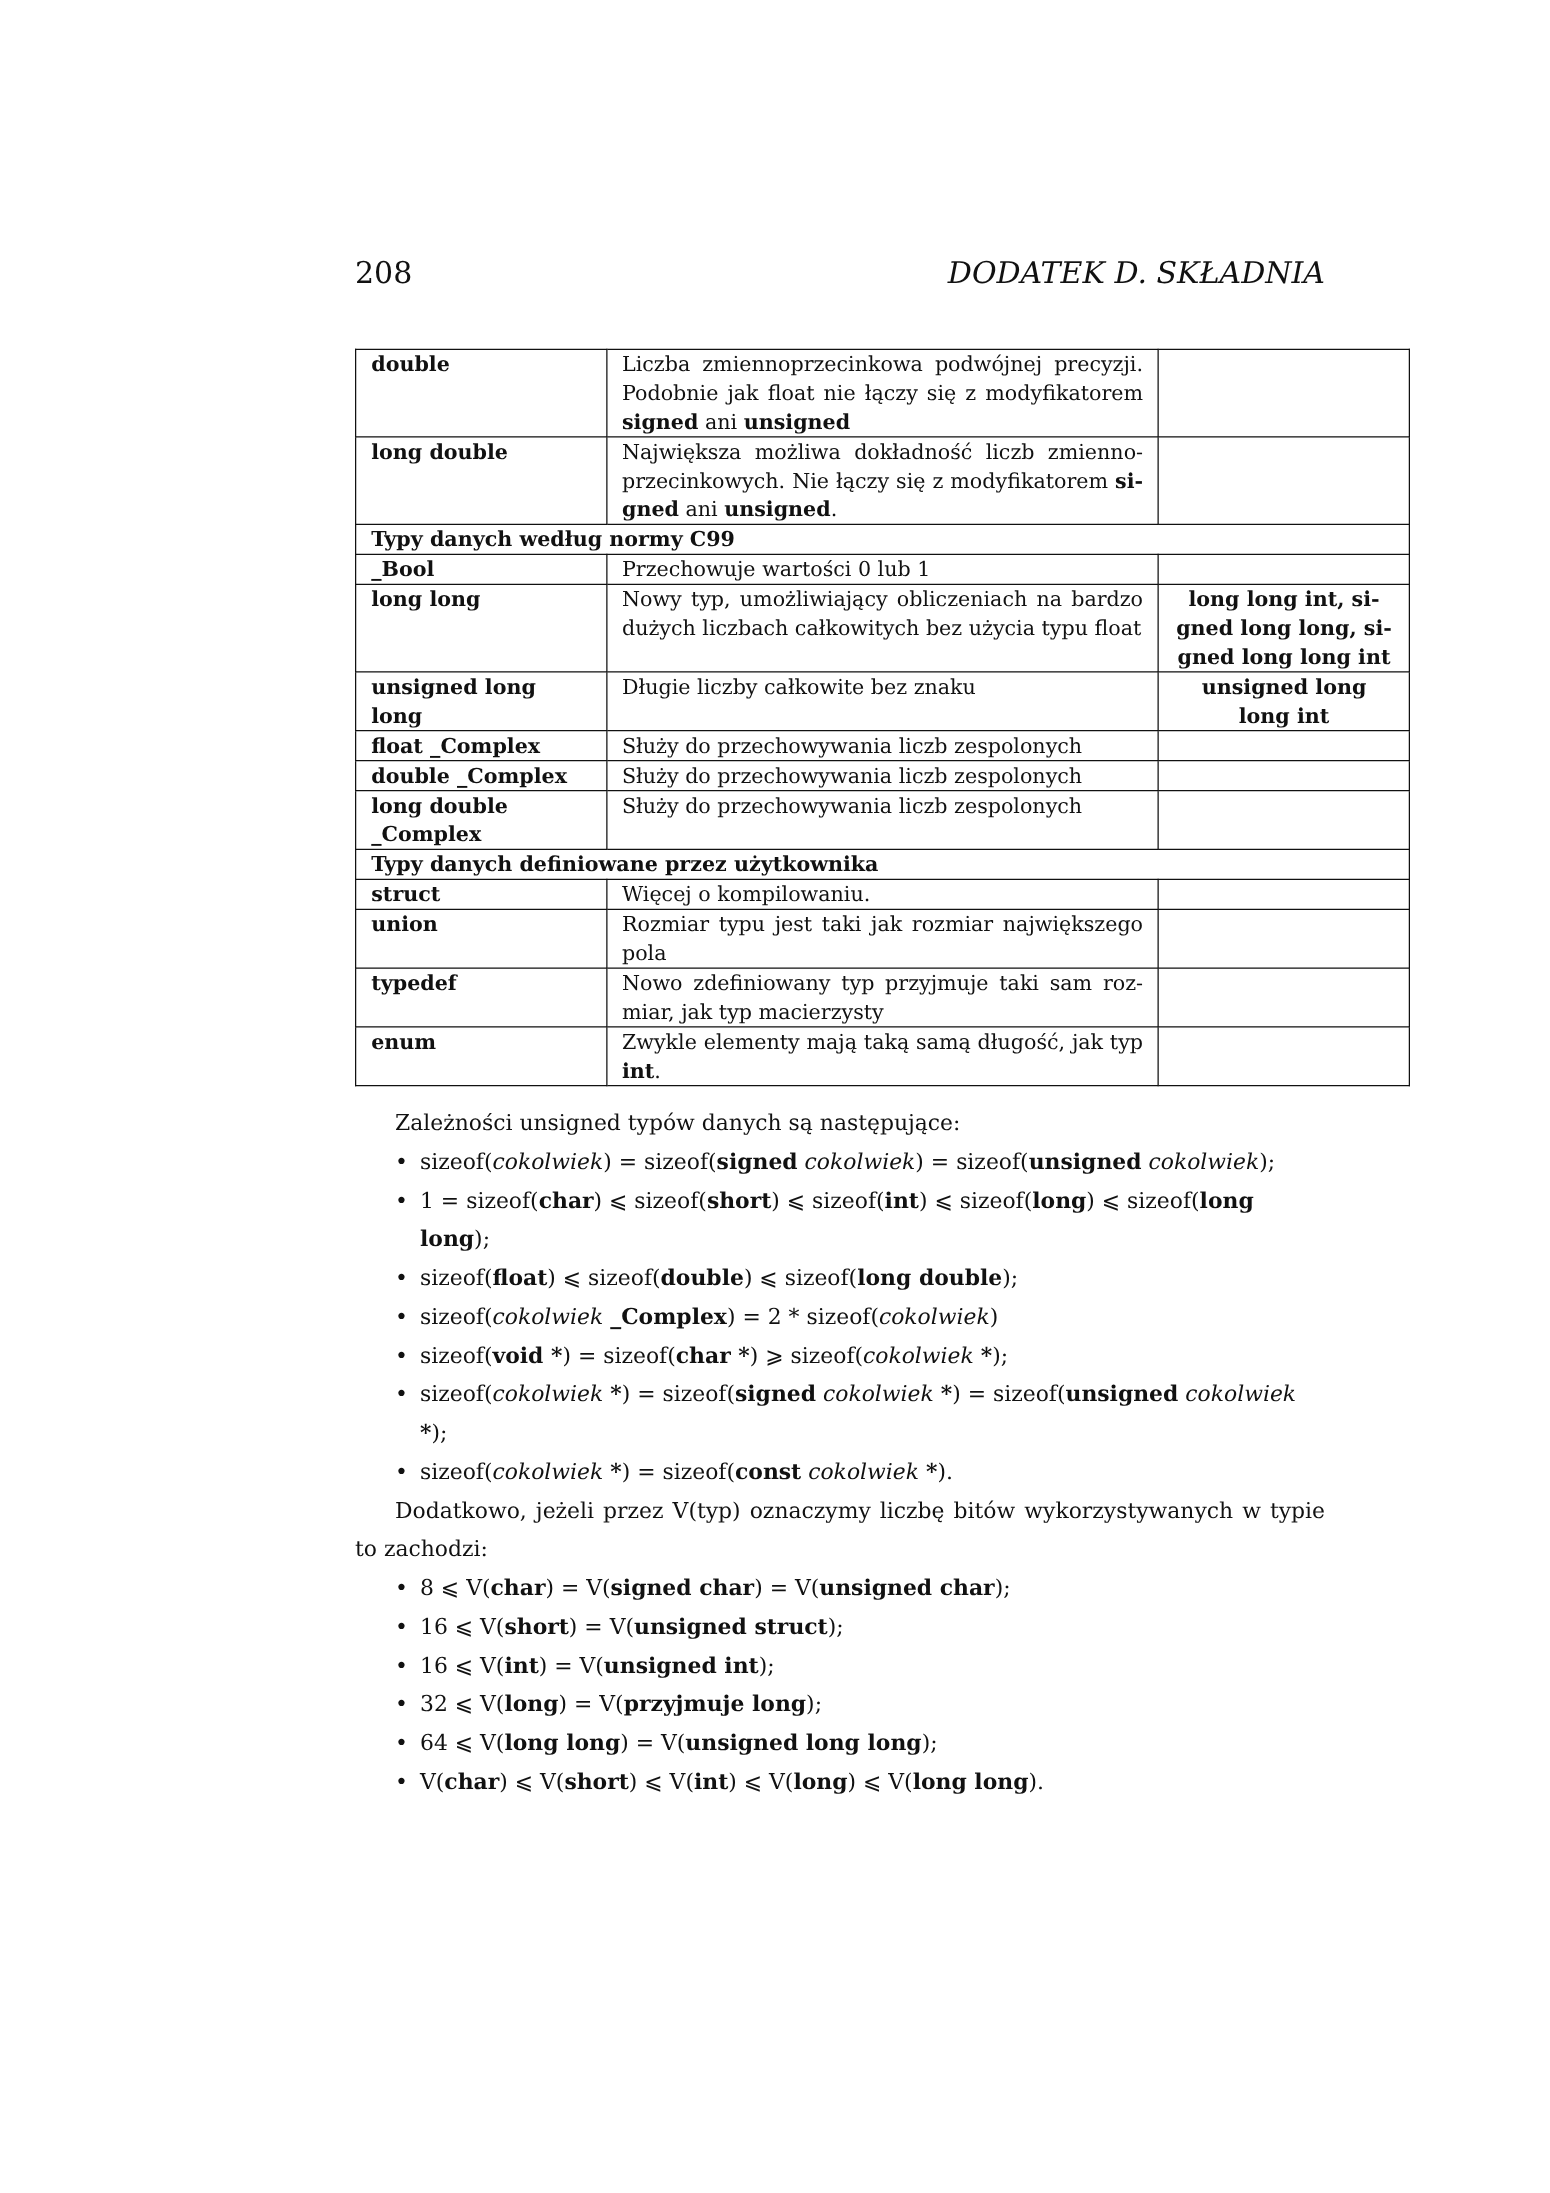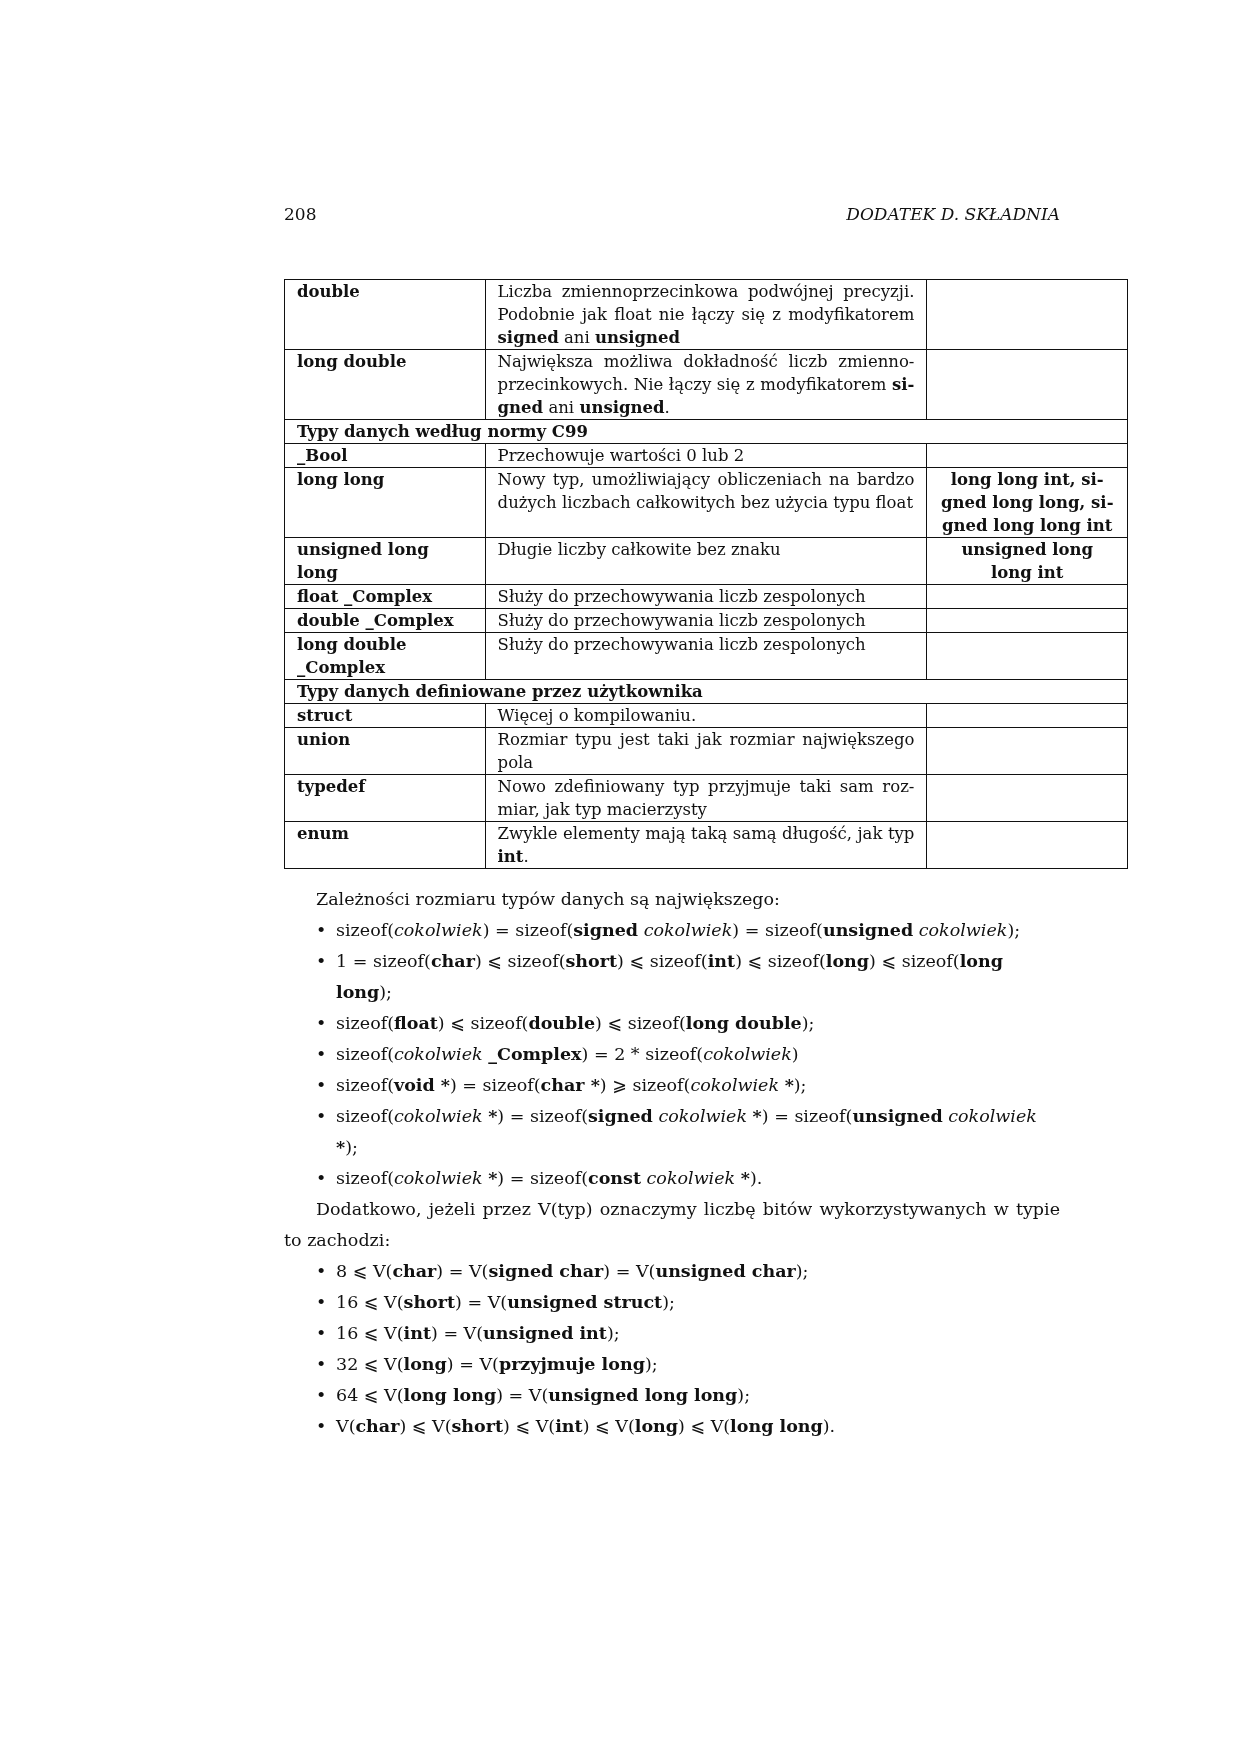--- a/index.html
+++ b/index.html
@@ -1,21 +1,21 @@
 <!DOCTYPE html>
 <html><head>
 <meta charset="utf-8">
 <style>
   html, body { margin: 0; padding: 0; background: #ffffff; }
   body {
     width: 1240px; height: 1754px; position: relative; overflow: hidden;
     font-family: "DejaVu Serif", "Liberation Serif", serif;
     color: #111;
   }
-  .header { position: absolute; top: 204px; left: 284px; width: 776px; height: 26px; font-size: 17px; }
+  .header { position: absolute; top: 204px; left: 284px; width: 776px; height: 26px; font-size: 24px; }
   .page-num { position: absolute; left: 0; top: 0; }
   .running-head { position: absolute; right: 0; top: 0; font-style: italic; }
 
   table.types {
     position: absolute; top: 279px; left: 284px; width: 844px;
     border-collapse: collapse; font-size: 16.5px; line-height: 23px;
   }
   table.types td { border: 1.5px solid #111; vertical-align: top; padding: 0 12px; }
   table.types td.c1 { width: 176px; font-weight: bold; }
   table.types td.c2 { width: 418px; text-align: justify; }
@@ -48,21 +48,21 @@
       <tr>
         <td class="c1">long double</td>
         <td class="c2">Największa możliwa dokładność liczb zmienno- przecinkowych. Nie łączy się z modyfikatorem <b>si- gned</b> ani <b>unsigned</b>.</td>
         <td class="c3"></td>
       </tr>
       <tr class="section">
         <td colspan="3">Typy danych według normy C99</td>
       </tr>
       <tr>
         <td class="c1">_Bool</td>
-        <td class="c2">Przechowuje wartości 0 lub 2</td>
+        <td class="c2">Przechowuje wartości 0 lub 1</td>
         <td class="c3"></td>
       </tr>
       <tr>
         <td class="c1">long long</td>
         <td class="c2">Nowy typ, umożliwiający obliczeniach na bardzo dużych liczbach całkowitych bez użycia typu float</td>
         <td class="c3">long long int, si- gned long long, si- gned long long int</td>
       </tr>
       <tr>
         <td class="c1">unsigned long long</td>
         <td class="c2">Długie liczby całkowite bez znaku</td>
@@ -103,21 +103,21 @@
       </tr>
       <tr>
         <td class="c1">enum</td>
         <td class="c2">Zwykle elementy mają taką samą długość, jak typ <b>int</b>.</td>
         <td class="c3"></td>
       </tr>
     </tbody>
 </table>
 
 <div class="body-text">
-  <p>Zależności rozmiaru typów danych są największego:</p>
+  <p>Zależności unsigned typów danych są następujące:</p>
   <ul class="rel" id="sizeof-list">
       <li>sizeof(<i>cokolwiek</i>) = sizeof(<b>signed</b> <i>cokolwiek</i>) = sizeof(<b>unsigned</b> <i>cokolwiek</i>);</li>
       <li>1 = sizeof(<b>char</b>) ⩽ sizeof(<b>short</b>) ⩽ sizeof(<b>int</b>) ⩽ sizeof(<b>long</b>) ⩽ sizeof(<b>long long</b>);</li>
       <li>sizeof(<b>float</b>) ⩽ sizeof(<b>double</b>) ⩽ sizeof(<b>long double</b>);</li>
       <li>sizeof(<i>cokolwiek</i> <b>_Complex</b>) = 2 * sizeof(<i>cokolwiek</i>)</li>
       <li>sizeof(<b>void *</b>) = sizeof(<b>char *</b>) ⩾ sizeof(<i>cokolwiek</i> <b>*</b>);</li>
       <li>sizeof(<i>cokolwiek</i> <b>*</b>) = sizeof(<b>signed</b> <i>cokolwiek</i> <b>*</b>) = sizeof(<b>unsigned</b> <i>cokolwiek</i> <b>*</b>);</li>
       <li>sizeof(<i>cokolwiek</i> <b>*</b>) = sizeof(<b>const</b> <i>cokolwiek</i> <b>*</b>).</li>
     </ul>
   <p>Dodatkowo, jeżeli przez V(typ) oznaczymy liczbę bitów wykorzystywanych w typie to zachodzi:</p>

